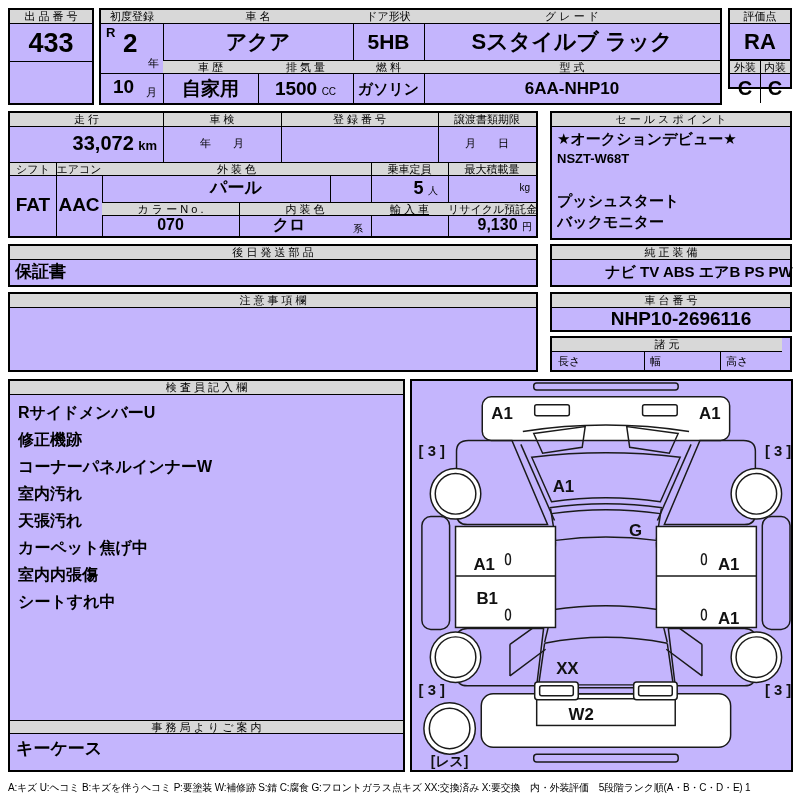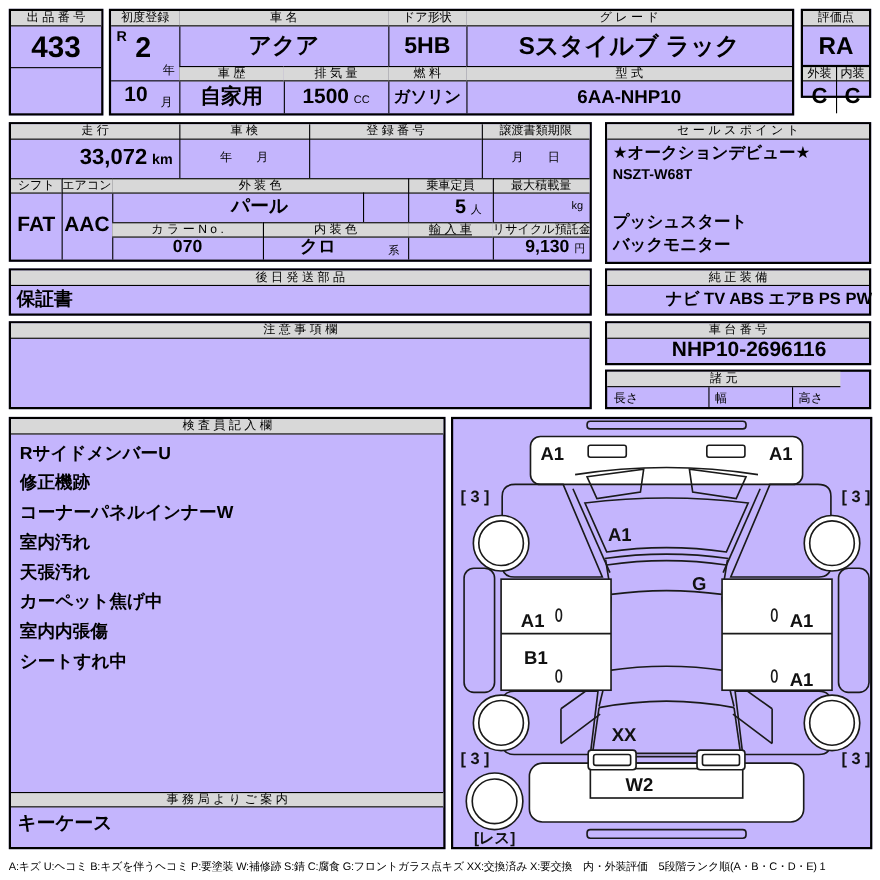--- a/index.html
+++ b/index.html
@@ -156,21 +156,21 @@
     <div class="hd" style="left:0;top:0;width:526px;">注 意 事 項 欄</div>
     <div class="abs" style="left:5px;top:16px;width:516px;height:56px;"></div>
   </div>
 
   <div class="bx" style="left:550px;top:292px;width:242px;height:40px;">
     <div class="hd" style="left:0;top:0;width:238px;">車 台 番 号</div>
     <div class="abs c b nw" style="left:0;top:14px;width:258px;height:22px;font-size:19px;line-height:21px;">NHP10-2696116</div>
   </div>
 
   <div class="bx" style="left:550px;top:336px;width:242px;height:36px;">
-    <div class="hd" style="left:0;top:0;width:212px;">諸 元</div>
+    <div class="hd" style="left:0;top:0;width:230px;">諸 元</div>
     <div class="vl" style="left:92px;top:14px;height:18px;"></div>
     <div class="vl" style="left:168px;top:14px;height:18px;"></div>
     <div class="abs nw" style="left:6px;top:16px;width:80px;font-size:11px;">長さ</div>
     <div class="abs nw" style="left:98px;top:16px;width:60px;font-size:11px;">幅</div>
     <div class="abs nw" style="left:174px;top:16px;width:58px;font-size:11px;">高さ</div>
   </div>
 
   <div class="bx" style="left:8px;top:379px;width:397px;height:393px;padding-left:36px;">
     <div class="hd" style="left:0;top:0;width:393px;">検 査 員 記 入 欄</div>
     <div class="abs" style="left:8px;top:18px;width:380px;">

